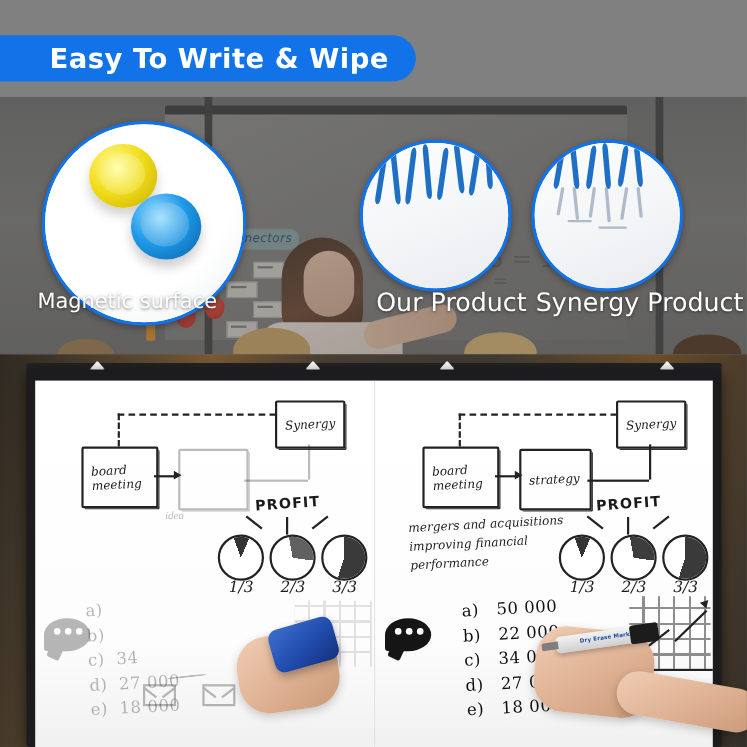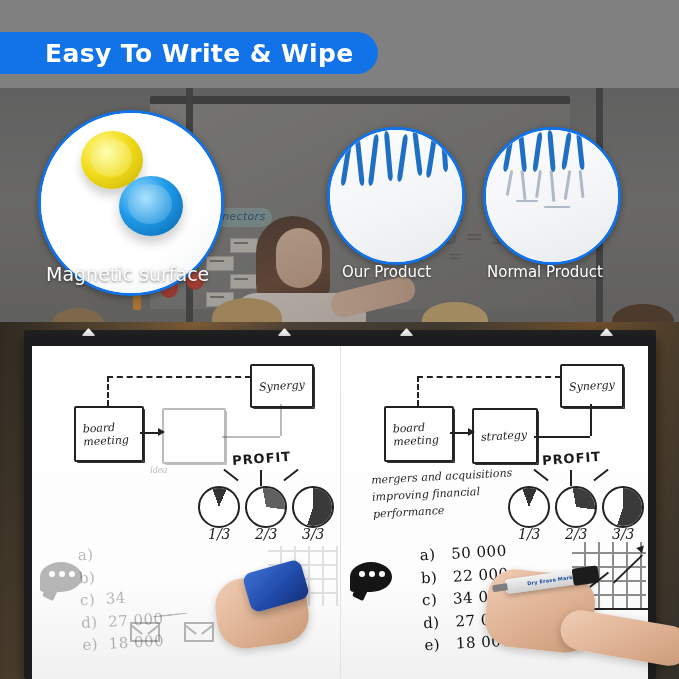--- a/index.html
+++ b/index.html
@@ -43,21 +43,21 @@
 
   
   .banner{position:absolute;left:0;top:32px;width:378px;height:42px;background:#1272e8;
       border-radius:0 22px 22px 0;display:flex;align-items:center;}
   .banner span{color:#fff;font-size:25px;font-weight:700;letter-spacing:.4px;padding-left:45px;
       font-family:"DejaVu Sans",sans-serif;}
 
   
   .circle{position:absolute;border-radius:50%;border:3px solid #1272e8;overflow:hidden;
       box-shadow:0 2px 7px rgba(0,0,0,.35);background:#fff;}
-  .cap{position:absolute;color:#fff;font-size:15px;font-family:"DejaVu Sans",sans-serif;
+  .cap{position:absolute;color:#fff;font-size:23px;font-family:"DejaVu Sans",sans-serif;
       text-shadow:0 1px 3px rgba(0,0,0,.55);white-space:nowrap;}
 
   .c1{left:38px;top:110px;width:180px;height:180px;}
   .c1 .bg{position:absolute;inset:0;background:radial-gradient(circle at 38% 30%,#fff 60%,#eceff1 100%);}
   .mag{position:absolute;border-radius:50%;}
   .mag-y{left:40px;top:18px;width:62px;height:58px;
       background:radial-gradient(circle at 35% 30%,#fffa8a 0%,#f2dd1d 45%,#c9b000 100%);
       box-shadow:0 7px 10px rgba(0,0,0,.18);}
   .mag-y:after{content:"";position:absolute;left:9px;top:8px;width:42px;height:38px;border-radius:50%;
       background:radial-gradient(circle at 40% 35%,#ffffb0,#ecd512);}
@@ -190,21 +190,21 @@
 
   <div class="banner">
     <span>Easy To Write &amp; Wipe</span>
   </div>
 
   <div class="circle c1">
     <div class="bg"></div>
     <div class="mag mag-y"></div>
     <div class="mag mag-b"></div>
   </div>
-  <div class="cap" style="left:46px;top:263px;font-size:19px;">Magnetic surface</div>
+  <div class="cap" style="left:34px;top:263px;font-size:19px;">Magnetic surface</div>
 
   <div class="circle c2">
     <div class="bg"></div>
     <div class="stroke" style="left:14px;top:8px;width:5px;height:48px;transform:rotate(9deg);"></div>
     <div class="stroke" style="left:27px;top:2px;width:5px;height:54px;transform:rotate(-6deg);"></div>
     <div class="stroke" style="left:41px;top:4px;width:5px;height:52px;transform:rotate(7deg);"></div>
     <div class="stroke" style="left:56px;top:1px;width:5px;height:50px;transform:rotate(-5deg);"></div>
     <div class="stroke" style="left:70px;top:4px;width:5px;height:48px;transform:rotate(8deg);"></div>
     <div class="stroke" style="left:85px;top:0px;width:5px;height:46px;transform:rotate(-7deg);"></div>
     <div class="stroke" style="left:99px;top:4px;width:5px;height:44px;transform:rotate(9deg);"></div>
@@ -222,21 +222,21 @@
     <div class="stroke" style="left:92px;top:2px;width:5px;height:38px;transform:rotate(-6deg);"></div>
     <div class="ghost" style="left:22px;top:40px;width:3px;height:26px;transform:rotate(10deg);"></div>
     <div class="ghost" style="left:36px;top:40px;width:3px;height:30px;transform:rotate(-6deg);"></div>
     <div class="ghost" style="left:51px;top:40px;width:3px;height:28px;transform:rotate(8deg);"></div>
     <div class="ghost" style="left:65px;top:40px;width:3px;height:32px;transform:rotate(-5deg);"></div>
     <div class="ghost" style="left:80px;top:40px;width:3px;height:30px;transform:rotate(9deg);"></div>
     <div class="ghost" style="left:94px;top:40px;width:3px;height:28px;transform:rotate(-6deg);"></div>
     <div class="ghost" style="left:30px;top:70px;width:22px;height:2px;"></div>
     <div class="ghost" style="left:58px;top:76px;width:26px;height:2px;"></div>
   </div>
-  <div class="cap" style="left:487px;top:263px;">Normal Product</div>
+  <div class="cap" style="left:487px;top:263px;">Synergy Product</div>
 
   <div class="bottom">
     <div class="bg-room"></div>
     <div class="bg-kids" style="left:96px;bottom:315px;width:56px;height:28px;background:#8a6a42;"></div>
     <div class="bg-kids" style="left:210px;bottom:312px;width:78px;height:34px;background:#caa35f;"></div>
     <div class="bg-kids" style="left:430px;bottom:314px;width:70px;height:30px;background:#d7b271;"></div>
     <div class="pen-tray"></div>
     <div class="clip" style="left:82px;"></div>
     <div class="clip" style="left:278px;"></div>
     <div class="clip" style="left:400px;"></div>

